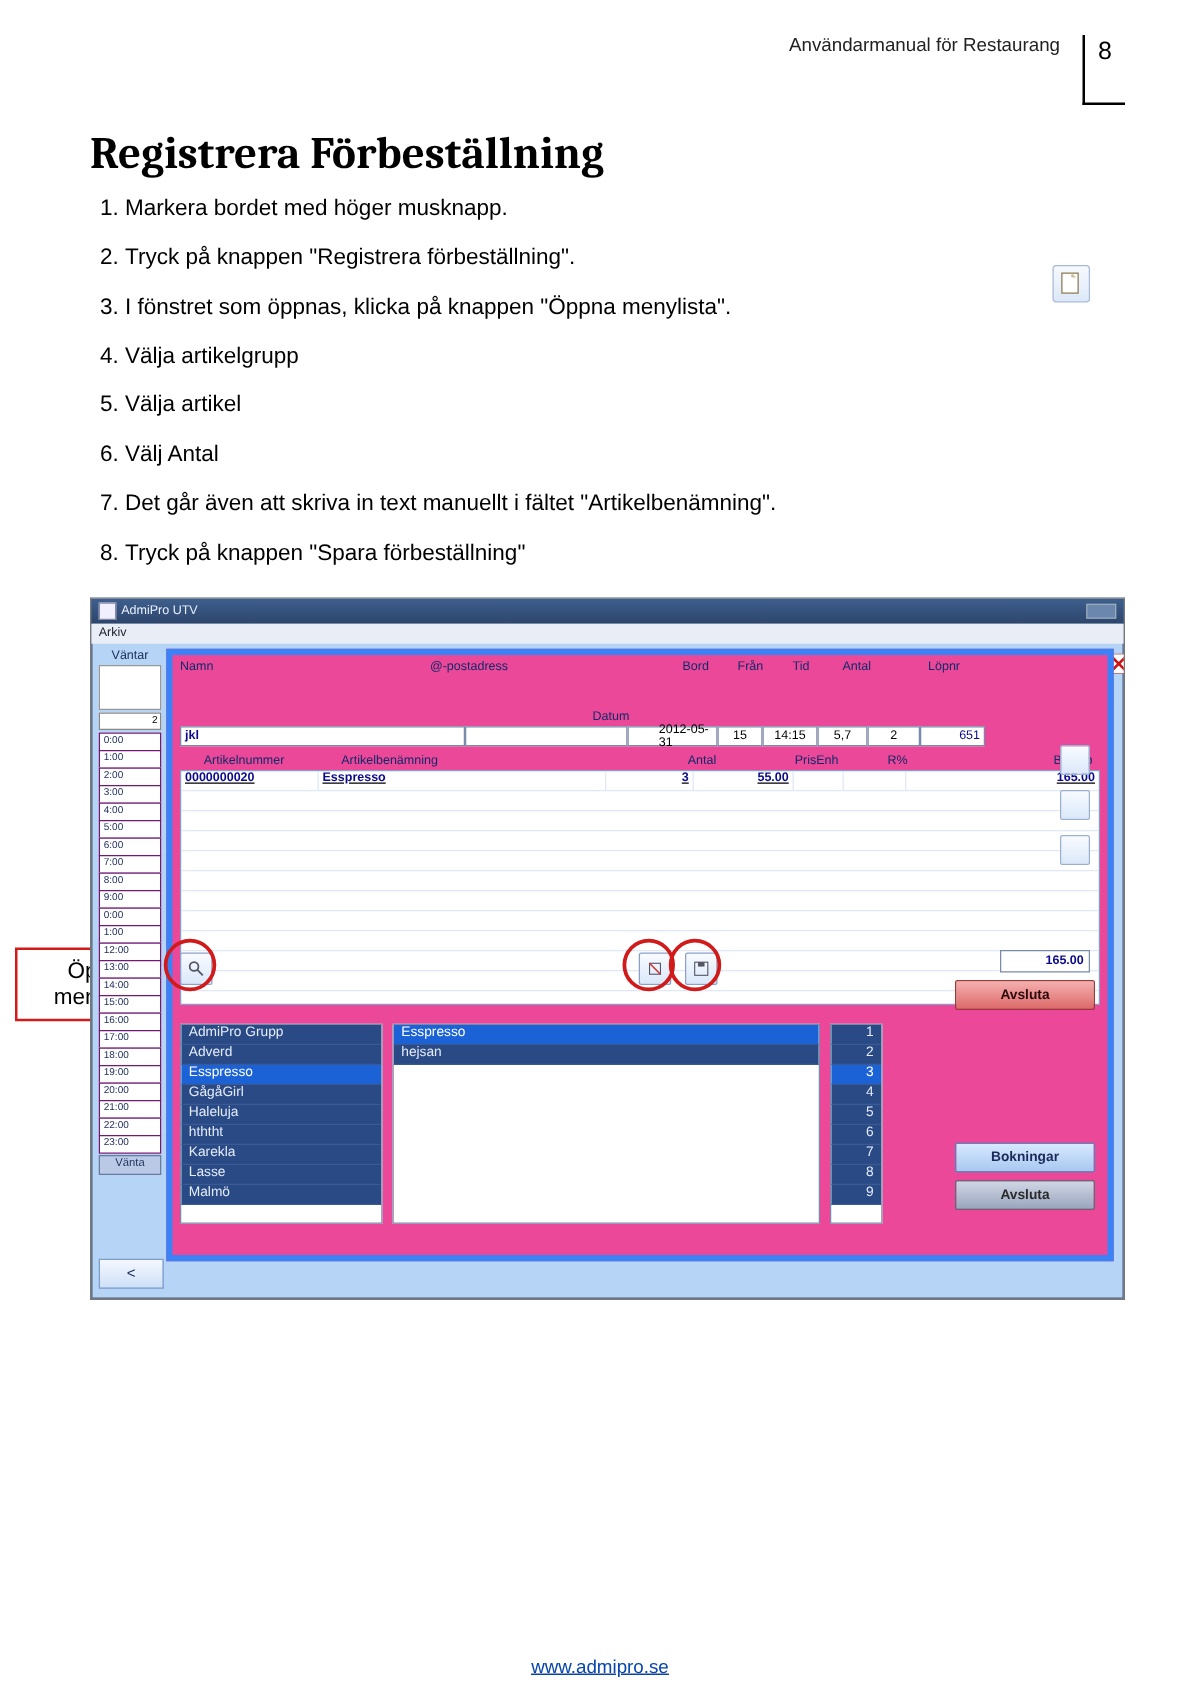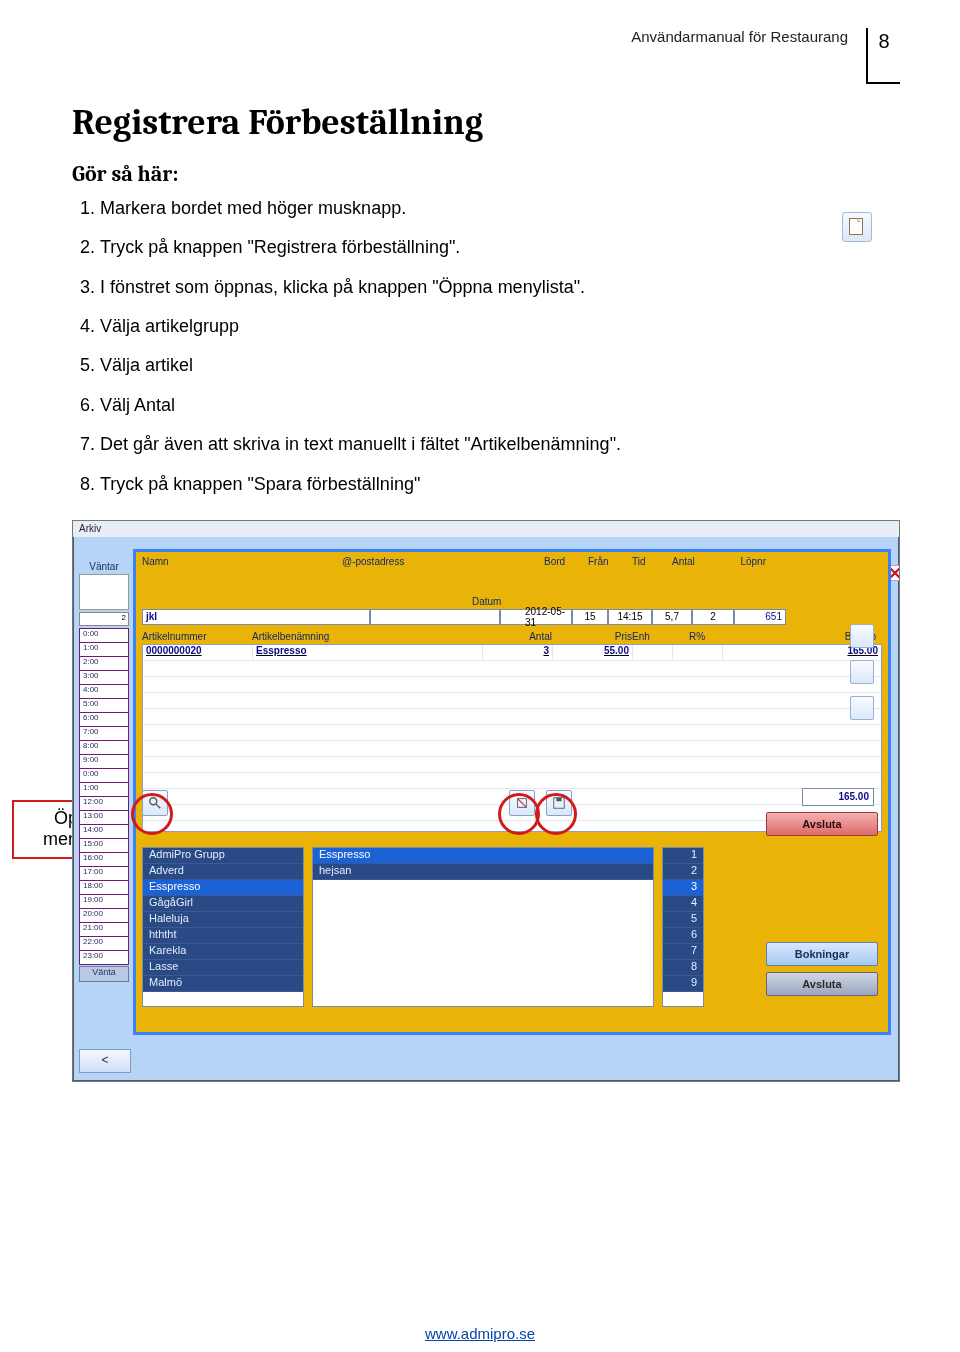--- a/index.html
+++ b/index.html
@@ -25,30 +25,30 @@
   .panel{position:absolute;top:44px;right:8px;width:36px;height:16px;background:#fff;border:1px solid #888;font-size:9px;text-align:right;padding-right:3px;}
 
   .waitcol{position:absolute;left:6px;top:40px;width:50px;}
   .waitcol .lbl{font-size:10px;color:#1a2a5a;margin-bottom:2px;text-align:center;}
   .waitcol .wtop{height:34px;background:#fff;border:1px solid #999;margin-bottom:2px;}
   .waitcol .slots{display:flex;flex-direction:column;}
   .waitcol .slot{height:13px;background:#fff;border:1px solid #701a75;margin-bottom:-1px;font-size:8px;padding-left:3px;color:#1a2a5a;}
   .waitcol .vanta{height:14px;margin-top:2px;background:#b9c9e6;border:1px solid #6a7ba0;font-size:9px;text-align:center;color:#22365e;}
   .backbtn{position:absolute;left:6px;bottom:8px;width:50px;height:22px;background:linear-gradient(#f4f8ff,#cfe0f7);border:1px solid #7f9bcb;font-size:12px;text-align:center;line-height:20px;color:#1a2a5a;}
 
-  .main{position:absolute;left:60px;top:28px;right:8px;height:480px;background:#eab308;border:3px solid #3b82f6;}
+  .main{position:absolute;left:60px;top:40px;right:8px;height:480px;background:#ec4899;border:5px solid #3b82f6;}
   .cols{display:flex;font-size:10px;color:#112a6a;padding:4px 6px 0 6px;gap:0;}
   .col{box-sizing:border-box;}
   .cNamn{width:200px;} .cEpost{width:130px;} .cDatum{width:72px;margin-top:40px;} .cBord{width:44px;} .cFran{width:44px;} .cTid{width:40px;} .cAntal{width:42px;} .cLopnr{width:52px;text-align:right;}
   .vals{display:flex;padding:2px 6px 4px 6px;gap:0;}
   .vbox{height:16px;background:#fff;border:1px solid #7a8aaa;font-size:10px;padding:0 3px;box-sizing:border-box;display:flex;align-items:center;}
   .vNamn{width:228px;color:#0a0a8a;font-weight:bold;} .vEpost{width:130px;} .vDatum{width:72px;padding-left:24px;} .vBord{width:36px;justify-content:center;} .vFran{width:44px;justify-content:center;} .vTid{width:40px;justify-content:center;} .vAntal{width:42px;justify-content:center;} .vLopnr{width:52px;justify-content:flex-end;color:#0a0a8a;}
 
   .cols2{display:flex;font-size:10px;color:#112a6a;padding:2px 6px 0 6px;}
-  .c2a{width:110px;} .c2b{width:230px;} .c2c{width:70px;text-align:right;} .c2d{width:80px;text-align:right;} .c2e{width:40px;} .c2f{width:50px;text-align:center;} .c2g{flex:1;text-align:right;padding-right:6px;}
+  .c2a{width:110px;margin-left:19px;} .c2b{width:230px;} .c2c{width:70px;text-align:right;} .c2d{width:80px;text-align:right;} .c2e{width:40px;} .c2f{width:50px;text-align:center;} .c2g{flex:1;text-align:right;padding-right:6px;}
   .gridzone{margin:2px 6px 0 6px;height:186px;background:#fff;border:1px solid #8aa0c8;position:relative;overflow:hidden;text-decoration:underline;}
   .gridzone .row{height:15px;border-bottom:1px solid #dfe8f6;display:flex;font-size:10px;}
   .gridzone .row span{padding:0 3px;box-sizing:border-box;}
   .r-artnr{width:110px;color:#0a0a8a;font-weight:bold;border-right:1px solid #dfe8f6;}
   .r-ben{width:230px;color:#0a0a8a;font-weight:bold;border-right:1px solid #dfe8f6;}
   .r-ant{width:70px;text-align:right;color:#0a0a8a;font-weight:bold;border-right:1px solid #dfe8f6;}
   .r-pris{width:80px;text-align:right;color:#0a0a8a;font-weight:bold;border-right:1px solid #dfe8f6;}
   .r-enh{width:40px;border-right:1px solid #dfe8f6;}
   .r-r{width:50px;border-right:1px solid #dfe8f6;}
   .r-bel{flex:1;text-align:right;color:#0a0a8a;font-weight:bold;padding-right:6px;}
@@ -90,21 +90,20 @@
 </head>
 <body>
 
 <div class="page">
   <div class="header-row">
     <div class="header-text">Användarmanual för Restaurang</div>
     <div class="page-num-box">8</div>
   </div>
 
   <h1>Registrera Förbeställning</h1>
-  <div class="sub">Gör så här:</div>
 
   <div class="right-icon"></div>
 
   <ol class="steps">
     <li>Markera bordet med höger musknapp.</li>
     <li>Tryck på knappen "Registrera förbeställning".</li>
     <li><span>I fönstret som öppnas, klicka på knappen "Öppna menylista".</span></li>
     <li>Välja artikelgrupp</li>
     <li>Välja artikel</li>
     <li>Välj Antal</li>
@@ -127,20 +126,25 @@
       <line x1="2" y1="2" x2="44" y2="54" stroke="#d11a1a" stroke-width="3" marker-end="url(#ah)"></line>
     </svg>
     <svg class="arrow" style="left:380px;top:316px;" width="80" height="70">
       <line x1="4" y1="2" x2="68" y2="54" stroke="#d11a1a" stroke-width="3" marker-end="url(#ah)"></line>
     </svg>
     <svg class="arrow" style="left:496px;top:316px;" width="60" height="70">
       <line x1="40" y1="2" x2="4" y2="54" stroke="#d11a1a" stroke-width="3" marker-end="url(#ah)"></line>
     </svg>
 
     <div class="shot">
+      <div class="titlebar">
+        <div class="tb-icon"></div>
+        <span>AdmiPro UTV</span>
+        <div class="tb-right"></div>
+      </div>
       <div class="menubar">
           <span>Arkiv</span>
         </div>
 
       <div class="panel">651</div>
       <div style="position:absolute;top:64px;right:8px;width:36px;height:16px;background:#fff;border:1px solid #888;font-size:9px;text-align:right;padding-right:3px;">31</div>
       <div style="position:absolute;top:44px;right:-4px;width:16px;height:16px;">
         <svg viewBox="0 0 16 16">
             <rect x="0" y="0" width="16" height="16" fill="#fff" stroke="#b33"></rect>
             <line x1="3" y1="3" x2="13" y2="13" stroke="#c11" stroke-width="2"></line>

